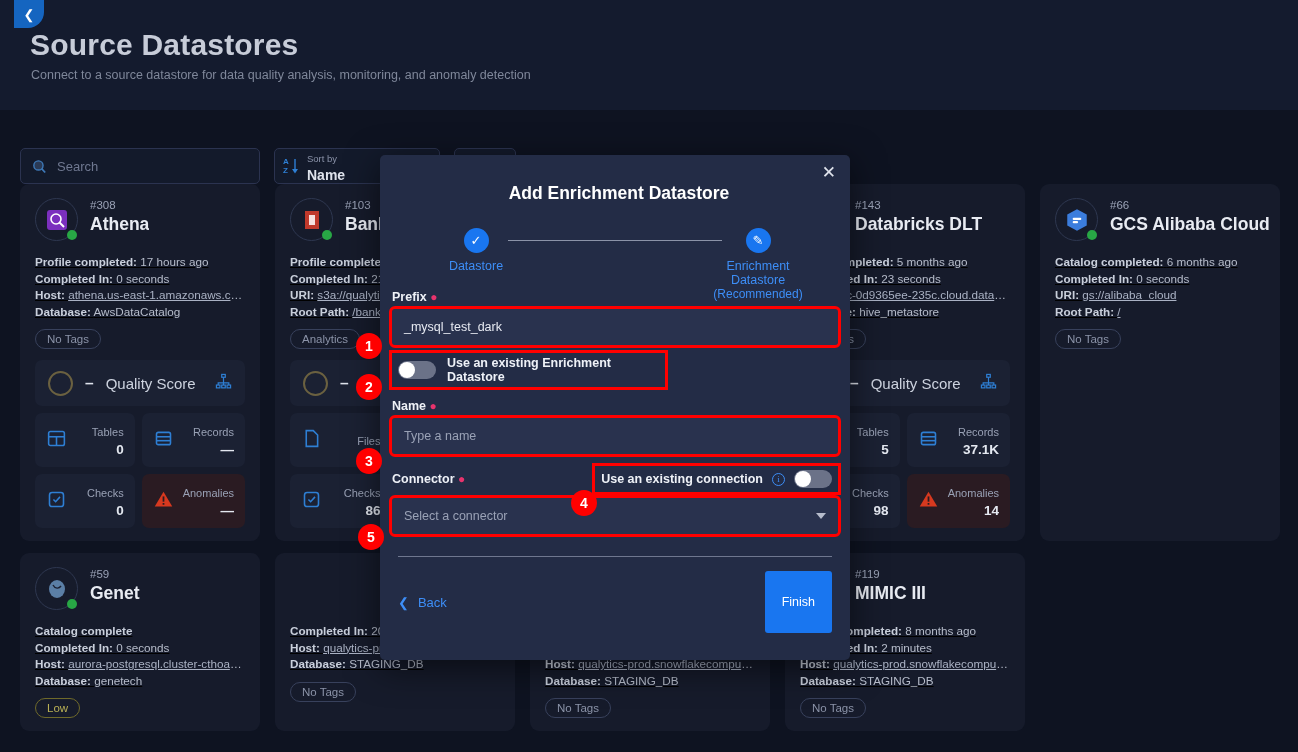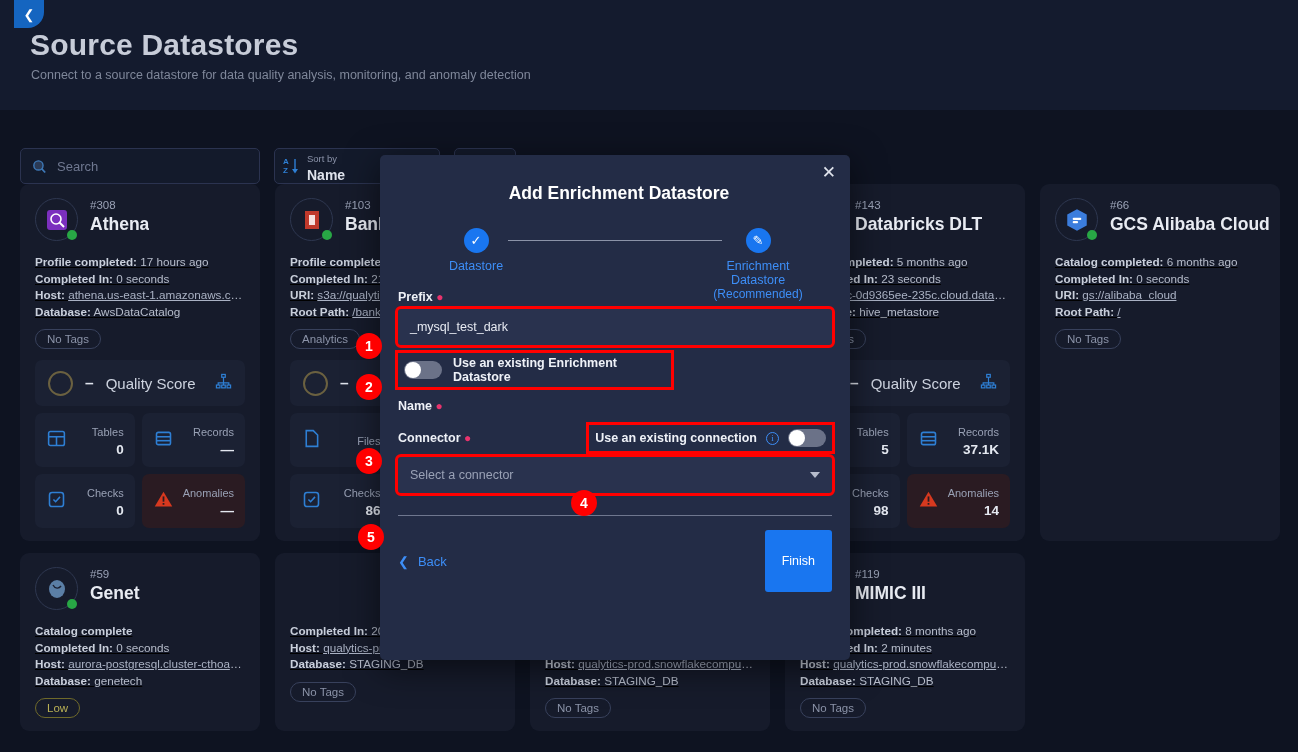--- a/index.html
+++ b/index.html
@@ -120,21 +120,21 @@
   .step-line { position: absolute; left: 58px; right: 58px; top: 12px; height: 1px; background: #8b93a8; }
   .step { position: absolute; top: 0; width: 120px; text-align: center; }
   .step.s1 { left: -34px; } .step.s2 { left: 248px; }
   .step-circle {
     width: 25px; height: 25px; border-radius: 50%; background: #1976f0; margin: 0 auto;
     display: flex; align-items: center; justify-content: center; color: #fff; font-size: 13px;
   }
   .step-lbl { margin-top: 6px; font-size: 12.5px; color: #3d8ef7; }
   .step-sub { font-size: 12px; color: #3d8ef7; }
 
-  .form { padding: 0 18px; margin-top: 4px; }
+  .form { padding: 0 12px; margin-top: 4px; }
   .field-lbl { font-size: 12.5px; font-weight: 700; color: #eef1f7; margin-bottom: 5px; }
   .req { color: #e8336d; font-size: 12px; }
   .inp {
     width: 100%; height: 36px; background: #29324e; border: none; border-radius: 3px;
     color: #e7eaf2; font-size: 12.5px; padding: 0 12px; display: flex; align-items: center;
     font-family: "Liberation Sans", sans-serif;
   }
   .inp.ph { color: #9aa2b6; }
   .hl { outline: 3px solid #ff0000; outline-offset: 0px; }
   .toggle-row { display: flex; align-items: center; gap: 11px; height: 34px; padding: 0 6px; }
@@ -615,20 +615,21 @@
               <span class="knob"></span>
             </span>
           <span class="toggle-txt">Use an existing Enrichment Datastore</span>
         </div>
       </div>
 
       <div class="field-lbl" style="margin-top:12px;">
         <span>Name</span>
         <span class="req">●</span>
       </div>
+      <div class="inp ph hl">Type a name</div>
 
       <div class="conn-row" style="margin-top:12px;">
         <div class="field-lbl" style="margin:0;">
           <span>Connector</span>
           <span class="req">●</span>
         </div>
         <div class="conn-right hl">
           <span class="toggle-txt">Use an existing connection</span>
           <span class="info-ic">i</span>
           <span class="switch">

